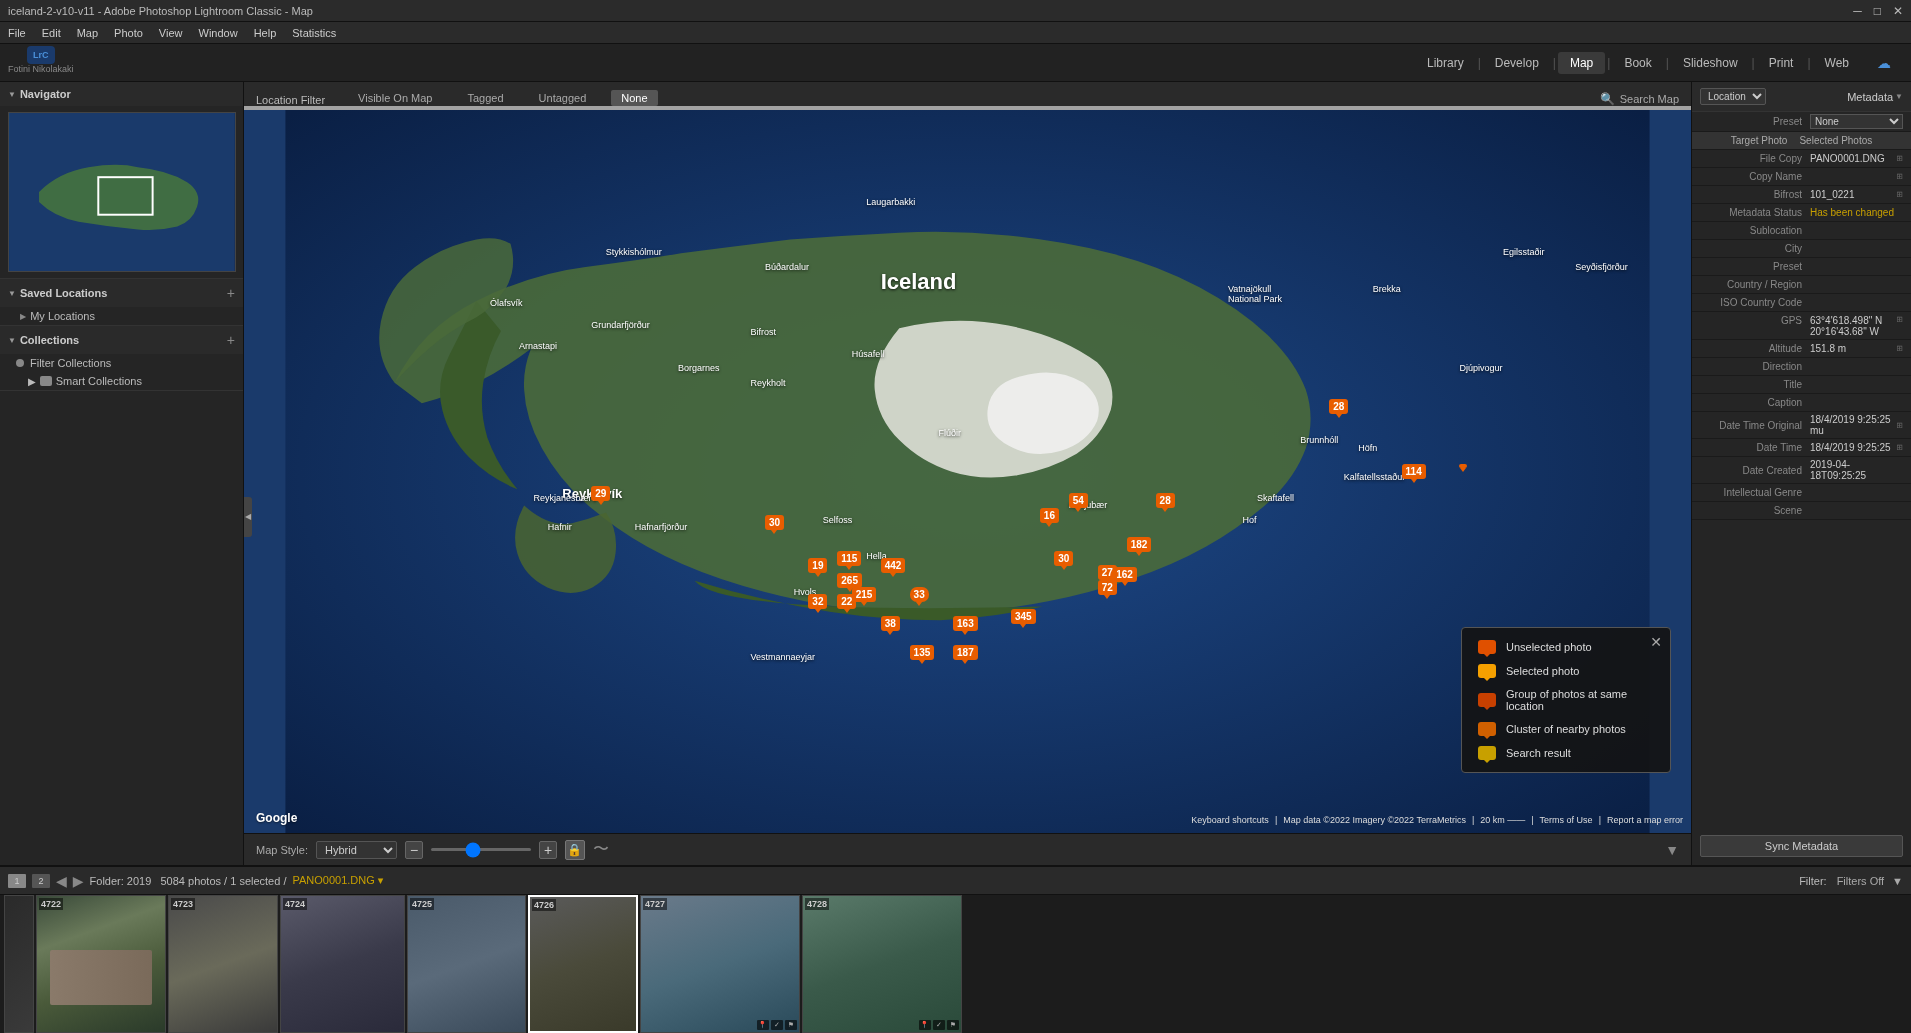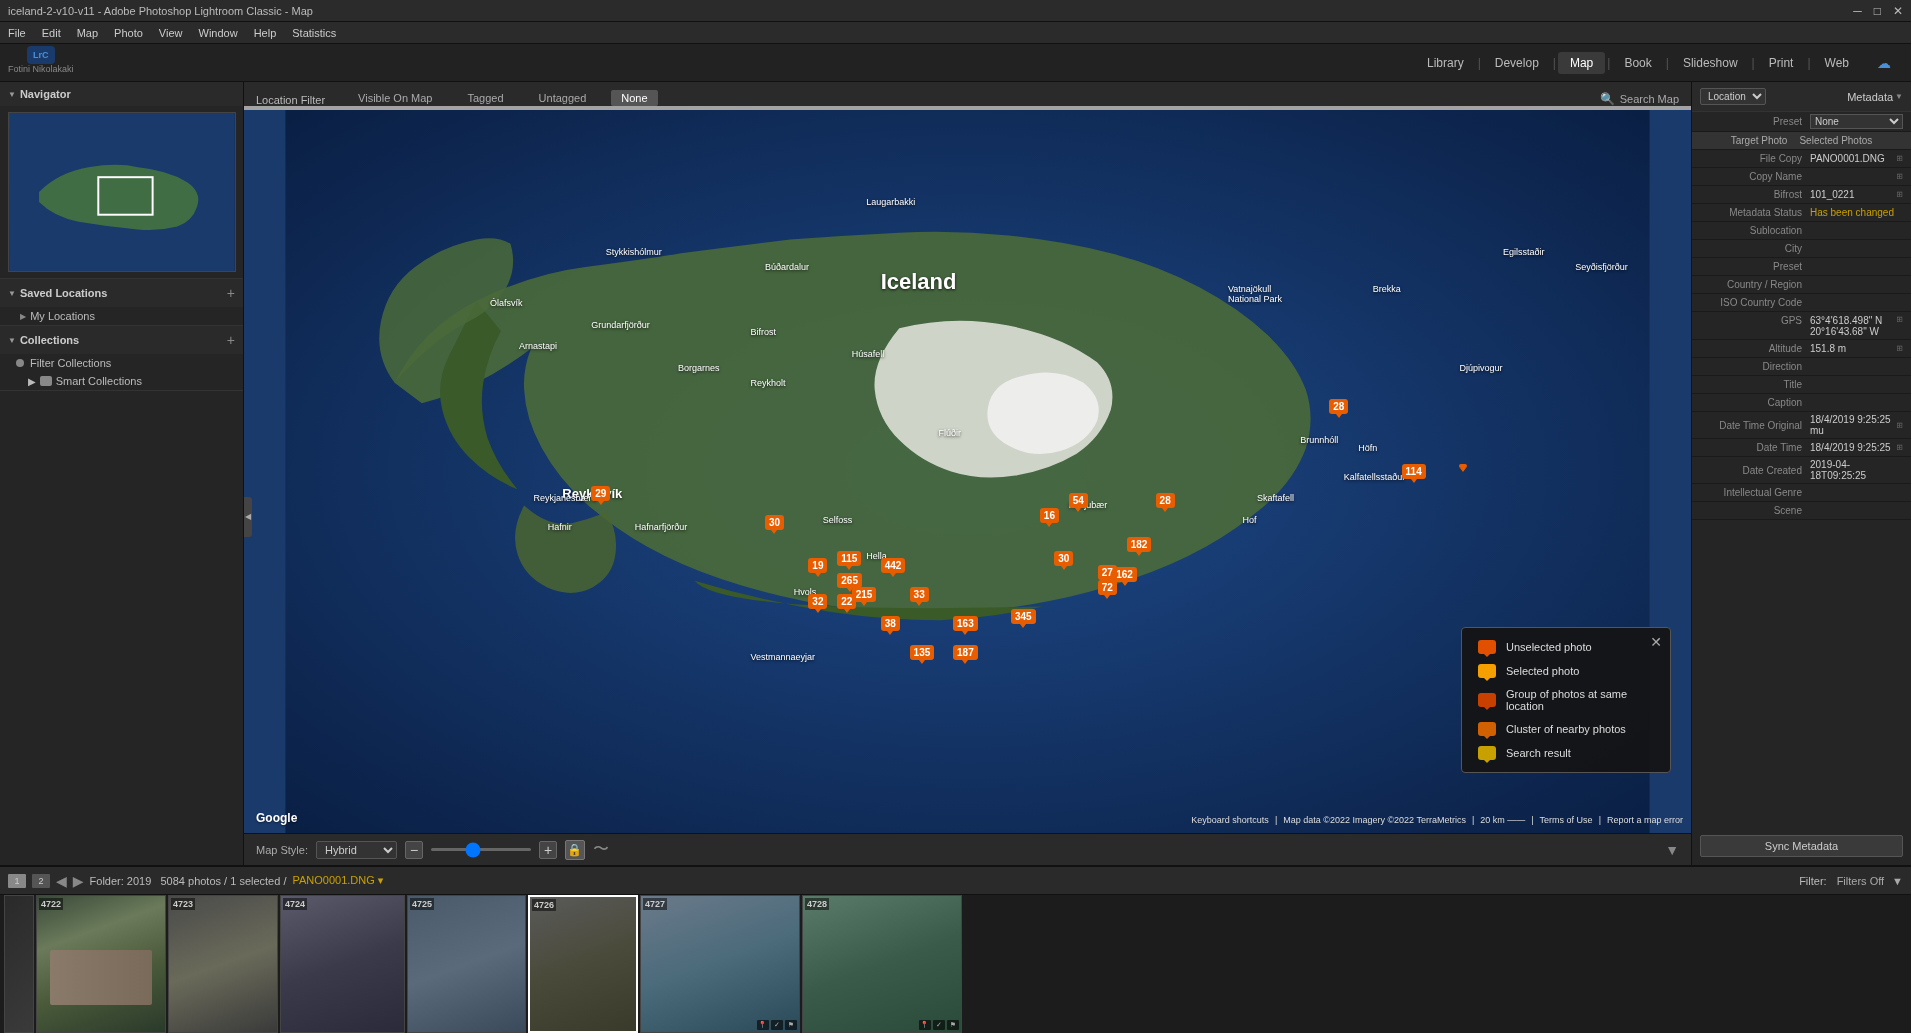--- a/index.html
+++ b/index.html
@@ -322,21 +322,21 @@
         <div class="map-marker" style="left:46%;top:74%;">135</div>
         <div class="map-marker" style="left:49%;top:74%;">187</div>
         <div class="map-marker" style="left:57%;top:53%;">54</div>
         <div class="map-marker" style="left:55%;top:55%;">16</div>
         <div class="map-marker" style="left:60%;top:57%;margin-top:45px;">162</div>
         <div class="map-marker" style="left:61%;top:59%;">182</div>
         <div class="map-marker" style="left:56%;top:61%;">30</div>
         <div class="map-marker" style="left:59%;top:63%;">27</div>
         <div class="map-marker" style="left:59%;top:65%;">72</div>
         <div class="map-marker" style="left:41%;top:67%;">22</div>
-        <div class="map-marker" style="left:46%;top:66%;">33</div>
+        <div class="map-marker" style="left:46%;top:66%;border-radius:7px;">33</div>
         <div class="map-marker" style="left:63%;top:53%;">28</div>
         <div class="map-marker" style="left:84%;top:49%;"></div>
 
         <div class="map-legend">
           <span class="legend-close">✕</span>
           <div class="legend-item">
             <div class="legend-icon unselected"></div>
             <span>Unselected photo</span>
           </div>
           <div class="legend-item">

